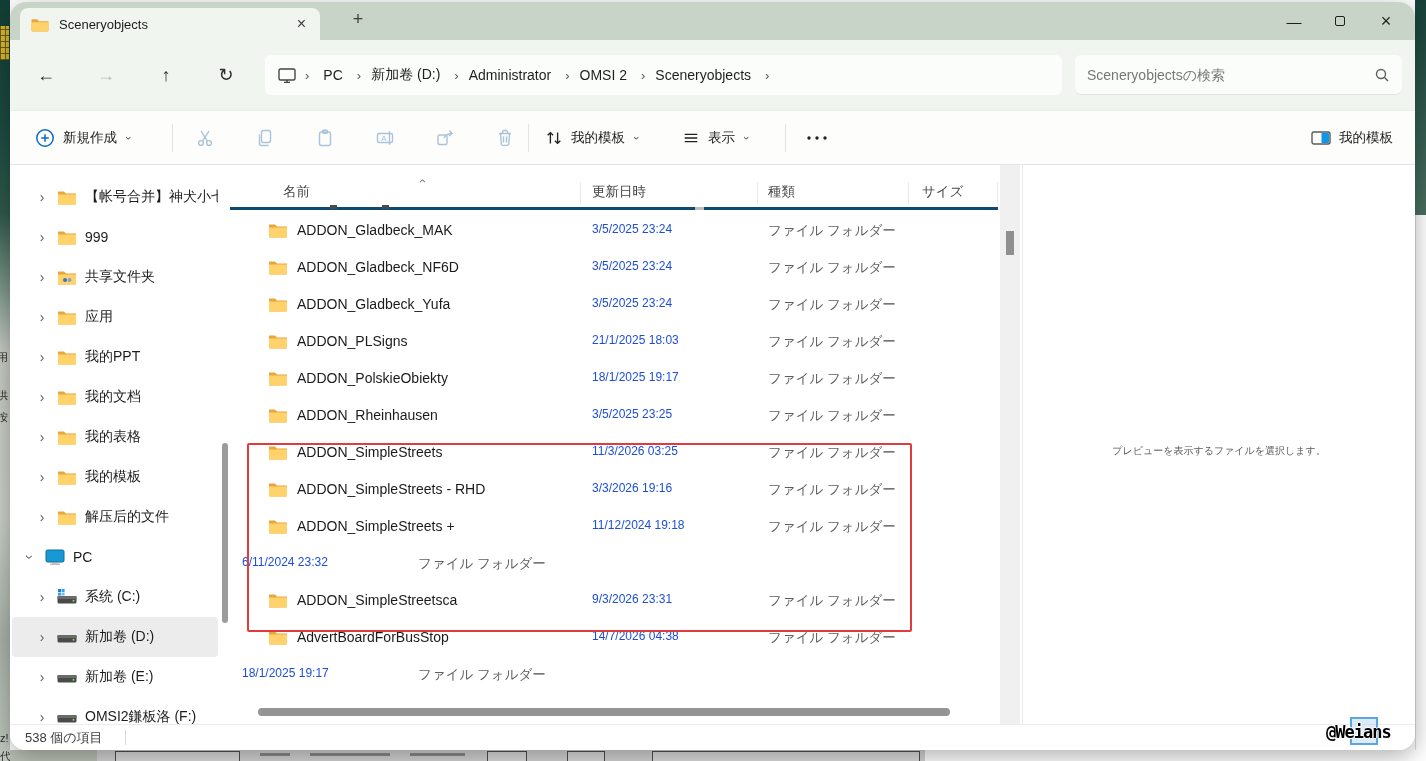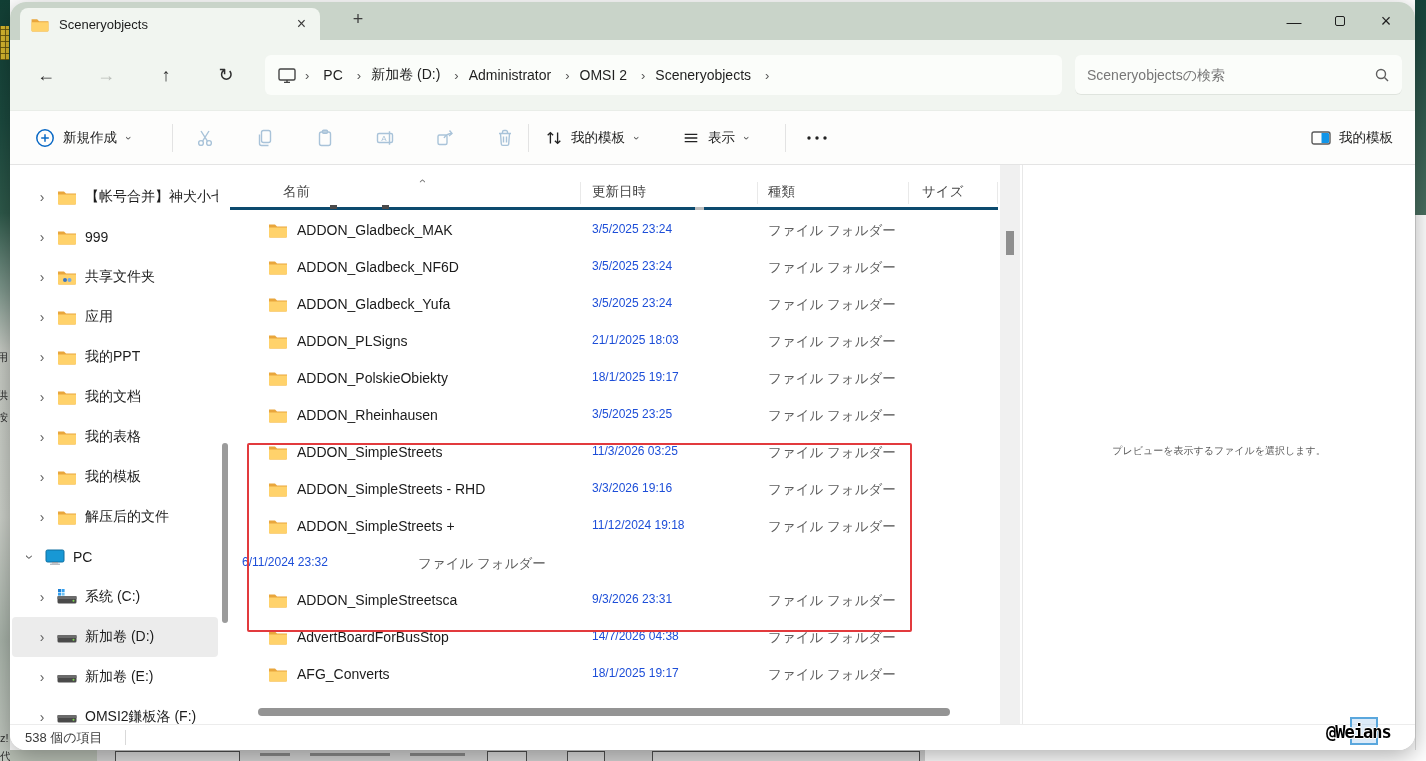--- a/index.html
+++ b/index.html
@@ -599,26 +599,20 @@
                 <use href="#i-folder"></use>
               </svg>
               <span>AdvertBoardForBusStop</span>
             </div>
             <div class="cell date">14/7/2026 04:38</div>
             <div class="cell type">ファイル フォルダー</div>
             <div class="cell size"></div>
           </div>
 
           <div class="fl-row">
-            <div class="cell name">
-              <svg class="ficn">
-                <use href="#i-folder"></use>
-              </svg>
-              <span>AFG_Converts</span>
-            </div>
             <div class="cell date">18/1/2025 19:17</div>
             <div class="cell type">ファイル フォルダー</div>
             <div class="cell size"></div>
           </div>
         </div>
 
       <div class="redbox"></div>
       <div class="hscroll"></div>
       <div class="vtrack">
         <div class="vthumb"></div>

